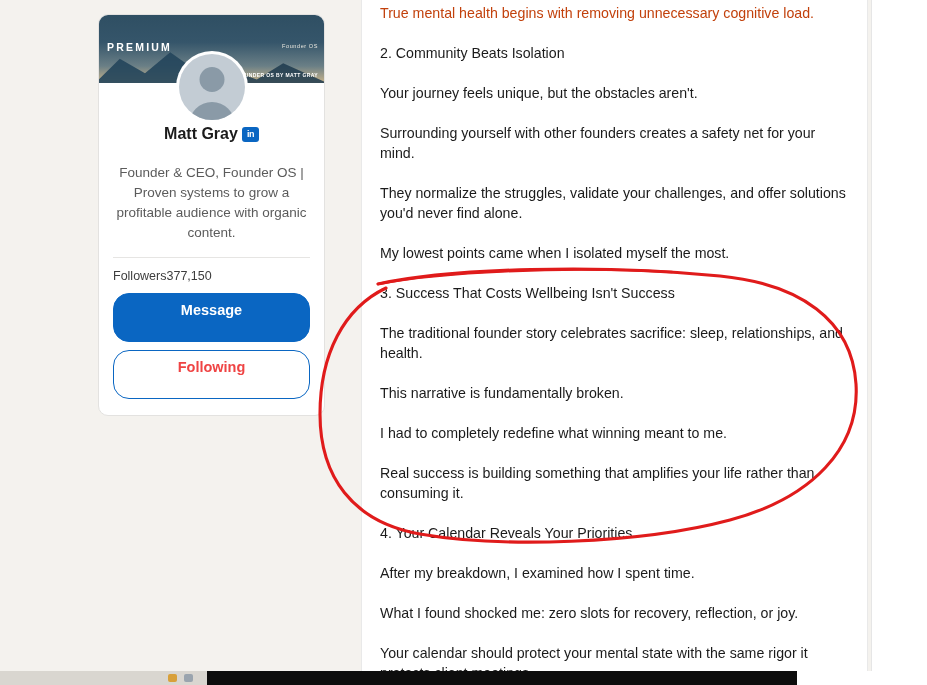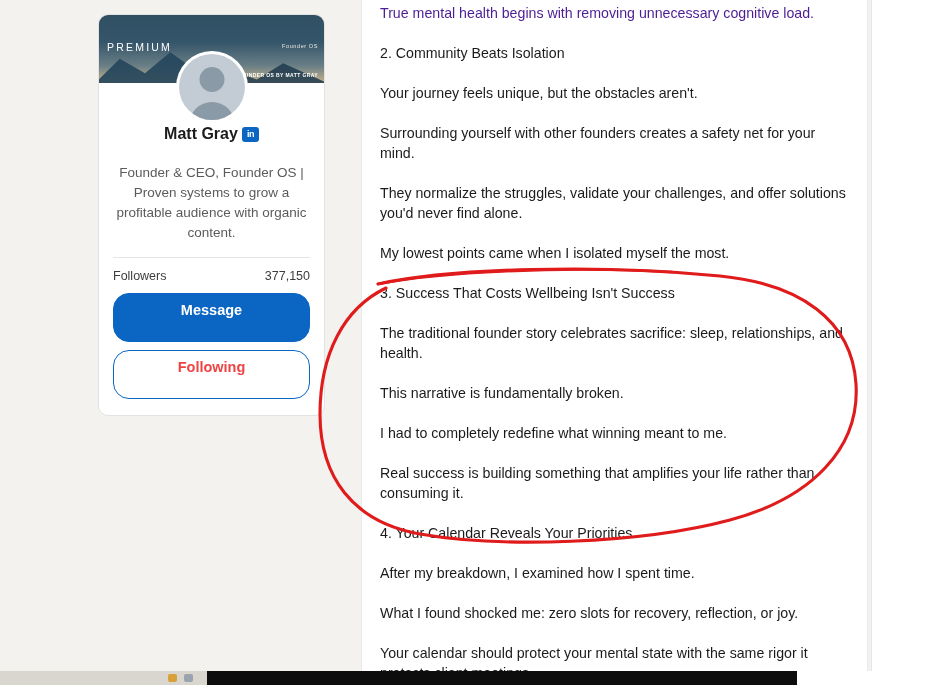--- a/index.html
+++ b/index.html
@@ -85,21 +85,21 @@
     clip-path: polygon(0% 100%, 18% 44%, 44% 78%, 66% 30%, 100% 84%, 100% 100%);
     opacity: .85;
   }
   #premium-badge {
     position: absolute;
     left: 8px;
     top: 26px;
     font-size: 10.5px;
     letter-spacing: 2.2px;
     color: #ffffff;
-    font-weight: 400;
+    font-weight: 700;
   }
   #cover-right-text {
     position: absolute;
     right: 6px;
     top: 28px;
     font-size: 5.5px;
     color: #e8e6df;
     letter-spacing: .6px;
     text-align: right;
     line-height: 1.35;
@@ -185,21 +185,21 @@
     font-size: 13.5px;
     line-height: 20px;
     color: #5b5b5b;
   }
   #divider {
     margin: 14px 0 0 0;
     border-top: 1px solid #e6e5e3;
   }
   #followers-row {
     display: flex;
-    justify-content: space-between;
+    justify-content: flex-start;
     align-items: center;
     padding: 11px 14px 0 14px;
     font-size: 12.5px;
     color: #3d3d3d;
   }
   #followers-count { font-weight: 400; }
   #actions {
     padding: 10px 14px 16px 14px;
   }
   .btn {
@@ -241,21 +241,21 @@
     padding: 0 18px;
     color: #1b1b1b;
     font-size: 14.2px;
     line-height: 20px;
   }
   #post-text p {
     margin: 0 0 20px 0;
   }
   #post-text p.first {
     margin-top: -6px;
-    color: #4c1d95;
+    color: #c2410c;
   }
   .clipped {
     overflow: hidden;
     height: 9px;
     color: #1b1b1b;
   }
 
   
   #bottom-strip {
     position: absolute;

